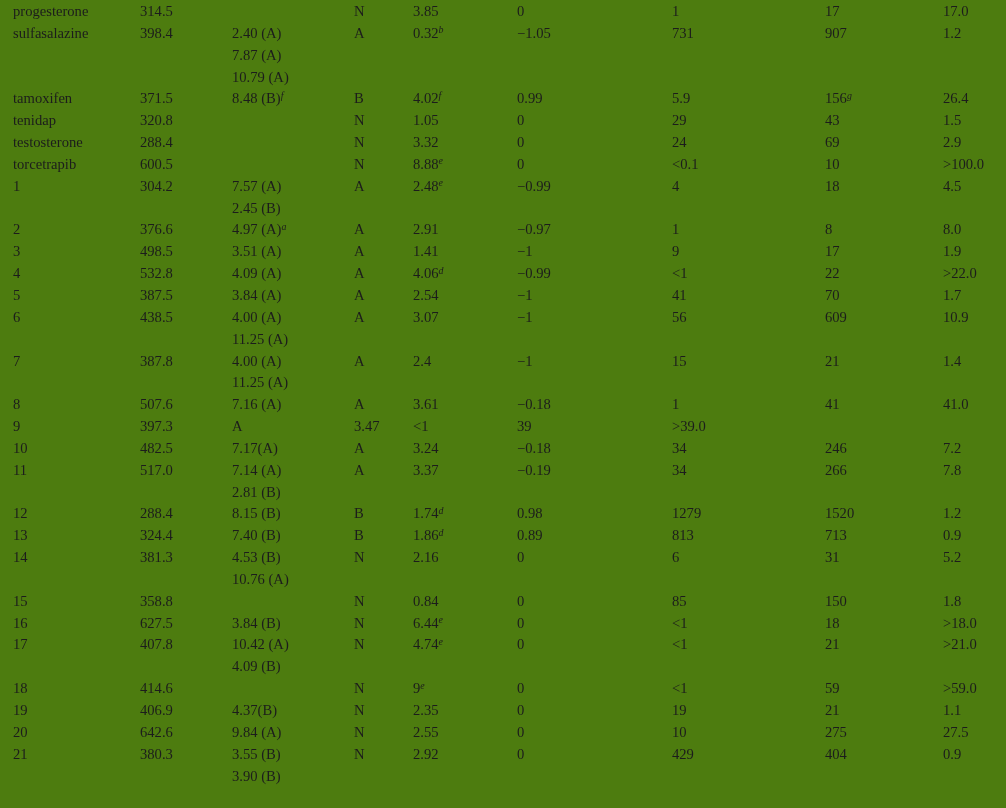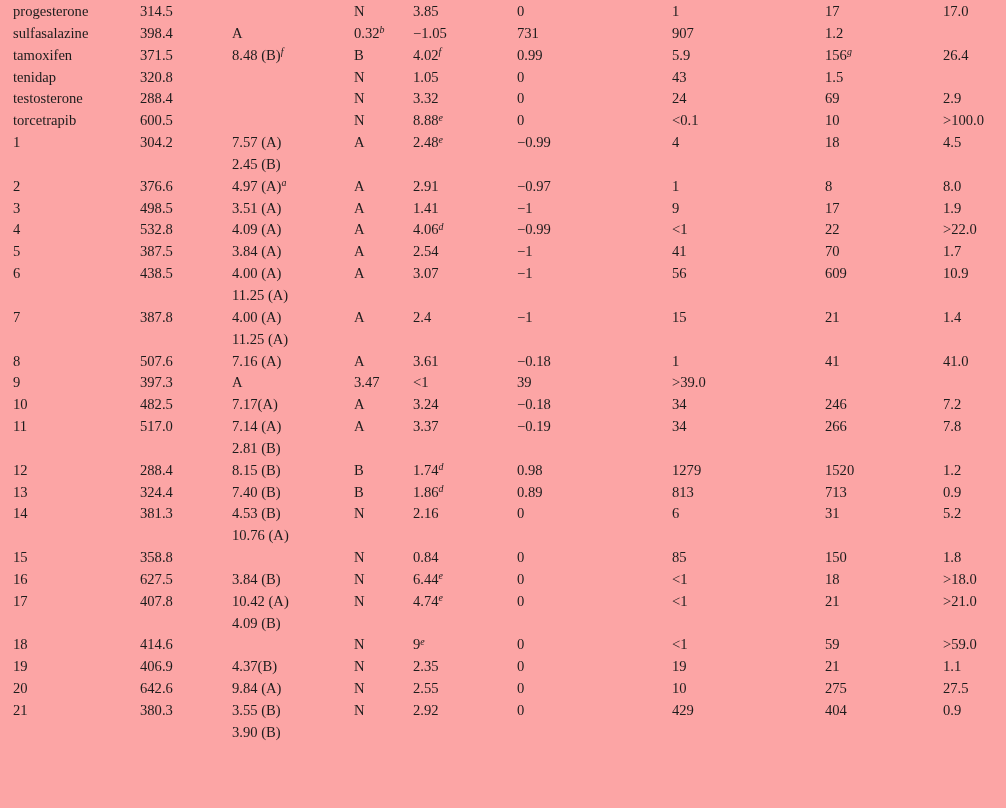--- a/index.html
+++ b/index.html
@@ -7,21 +7,21 @@
     padding: 0;
     background: #ffffff;
   }
   .page {
     position: relative;
     width: 1006px;
     height: 808px;
     overflow: hidden;
     box-sizing: border-box;
     padding: 1px 0 0 13px;
-    background: #fca5a5;
+    background: #4d7c0f;
     font-family: "Liberation Serif", "DejaVu Serif", serif;
     font-size: 14.6px;
     line-height: 21.84px;
     color: #1c1c1c;
   }
   .trow {
     display: grid;
     grid-template-columns: 127px 92px 122px 59px 104px 155px 153px 118px 63px;
     align-items: start;
   }
@@ -50,20 +50,25 @@
         <div class="cell">N</div>
         <div class="cell">3.85</div>
         <div class="cell">0</div>
         <div class="cell">1</div>
         <div class="cell">17</div>
         <div class="cell">17.0</div>
       </div>
       <div class="trow">
         <div class="cell">sulfasalazine</div>
         <div class="cell">398.4</div>
+        <div class="cell">
+          <div>2.40 (A)</div>
+          <div>7.87 (A)</div>
+          <div>10.79 (A)</div>
+        </div>
         <div class="cell">A</div>
         <div class="cell">0.32<sup>b</sup></div>
         <div class="cell">−1.05</div>
         <div class="cell">731</div>
         <div class="cell">907</div>
         <div class="cell">1.2</div>
       </div>
       <div class="trow">
         <div class="cell">tamoxifen</div>
         <div class="cell">371.5</div>
@@ -77,20 +82,21 @@
         <div class="cell">156<sup>g</sup></div>
         <div class="cell">26.4</div>
       </div>
       <div class="trow">
         <div class="cell">tenidap</div>
         <div class="cell">320.8</div>
         <div class="cell"></div>
         <div class="cell">N</div>
         <div class="cell">1.05</div>
         <div class="cell">0</div>
+        <div class="cell">29</div>
         <div class="cell">43</div>
         <div class="cell">1.5</div>
       </div>
       <div class="trow">
         <div class="cell">testosterone</div>
         <div class="cell">288.4</div>
         <div class="cell"></div>
         <div class="cell">N</div>
         <div class="cell">3.32</div>
         <div class="cell">0</div>

